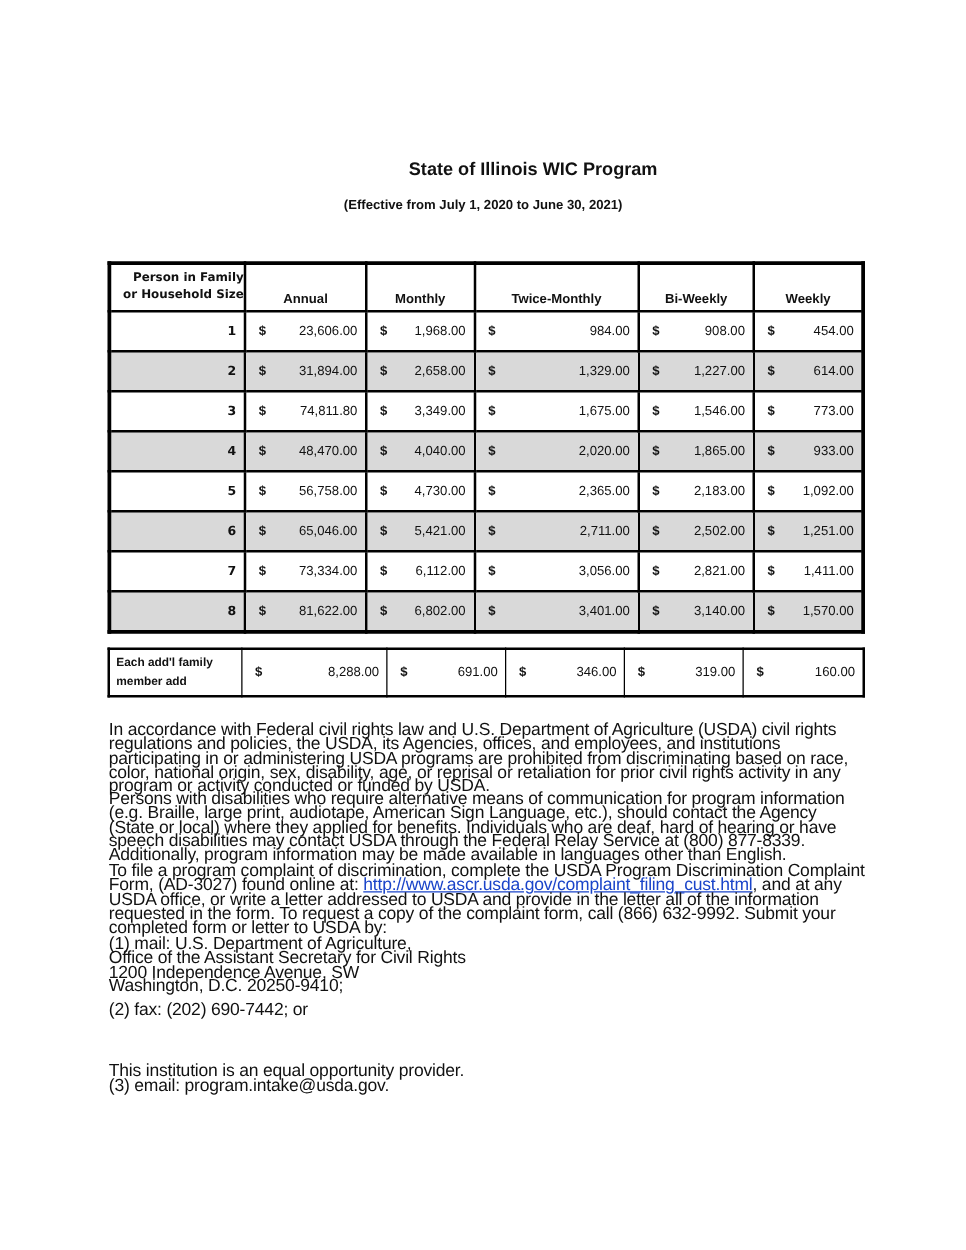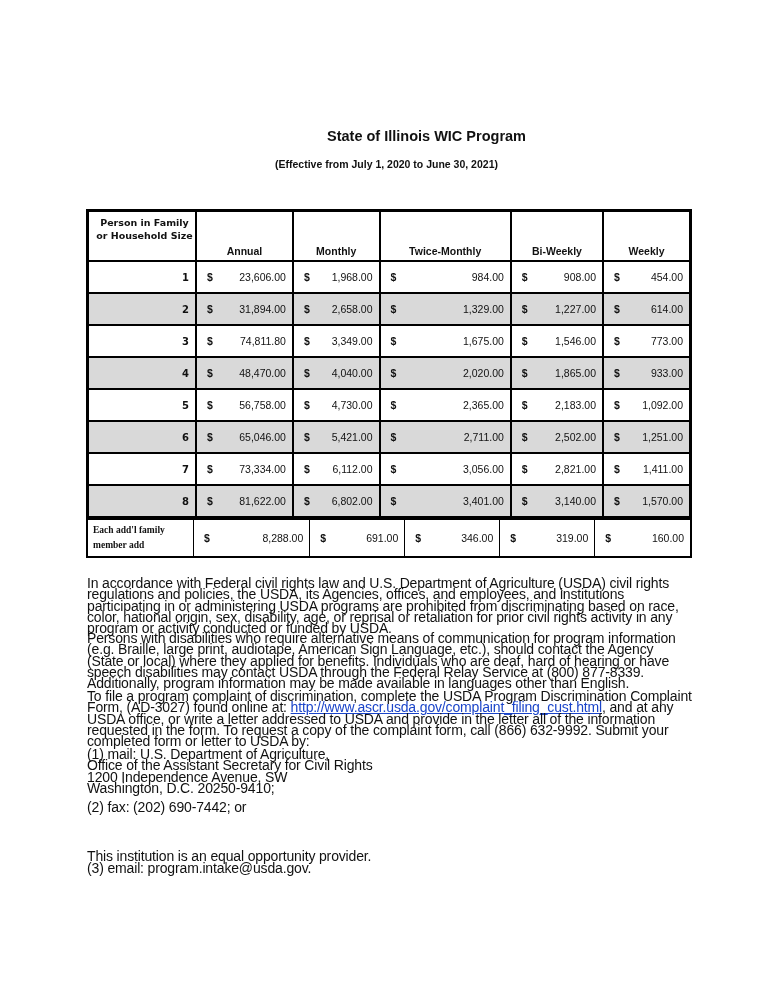--- a/index.html
+++ b/index.html
@@ -7,34 +7,34 @@
            font-family: "Liberation Sans", "DejaVu Sans", sans-serif; color: #111; }
     .title { position: absolute; top: 128px; left: 0; width: 773px; text-align: center;
              font-size: 14.5px; font-weight: bold; padding-left: 40px; }
     .subtitle { position: absolute; top: 157px; left: 0; width: 773px; text-align: center;
                 font-size: 10.5px; font-weight: bold; line-height: 14px; }
     table.grid { position: absolute; left: 86px; top: 209px; width: 606px;
                  border-collapse: collapse; border: 3px solid #000; font-size: 10.5px; }
     table.grid td, table.grid th { border: 2px solid #000; padding: 0; height: 30px; }
     table.grid th { font-weight: bold; height: 32px; vertical-align: bottom; padding-bottom: 3px;
                     text-align: center; }
-    table.grid th.first { text-align: center; padding-left: 5px; vertical-align: top;
-                          padding-top: 4px; padding-bottom: 12px; line-height: 13px;
+    table.grid th.first { text-align: right; padding-left: 5px; vertical-align: top;
+                          padding-top: 4px; padding-bottom: 0; line-height: 13px;
                           font-family: "DejaVu Sans", sans-serif; font-size: 9.5px; }
     .size { text-align: right; padding-right: 6px !important; font-weight: bold;
             font-family: "DejaVu Sans", sans-serif; font-size: 10px; width: 100px; }
     .money { position: relative; }
     .money .cur { position: absolute; left: 10px; top: 50%; transform: translateY(-50%); font-weight: bold; }
     .money .amt { display: block; text-align: right; padding-right: 6px; }
     tr.shade td { background: #d9d9d9; }
     table.addl { position: absolute; left: 86px; top: 518px; width: 606px;
                  border-collapse: collapse; border: 2px solid #000; font-size: 10.5px; }
     table.addl td { border: 1px solid #000; height: 36px; padding: 0; }
     table.addl td.label { font-weight: bold; padding-left: 5px; line-height: 15px;
-                          font-family: Liberation Serif, serif; font-size: 9.5px; width: 100px; }
+                          font-family: Liberation Sans, sans-serif; font-size: 9.5px; width: 100px; }
     .para { position: absolute; left: 87px; width: 605px; font-size: 14px; line-height: 11.3px; letter-spacing: -0.15px; }
     .para a { color: #1a44c9; text-decoration: underline; }
     .line { display: block; }
   </style>
 </head>
 <body>
 
 <div class="title">State of Illinois WIC Program</div>
 <div class="subtitle">
   <span class="line">(Effective from July 1, 2020 to June 30, 2021)</span>

